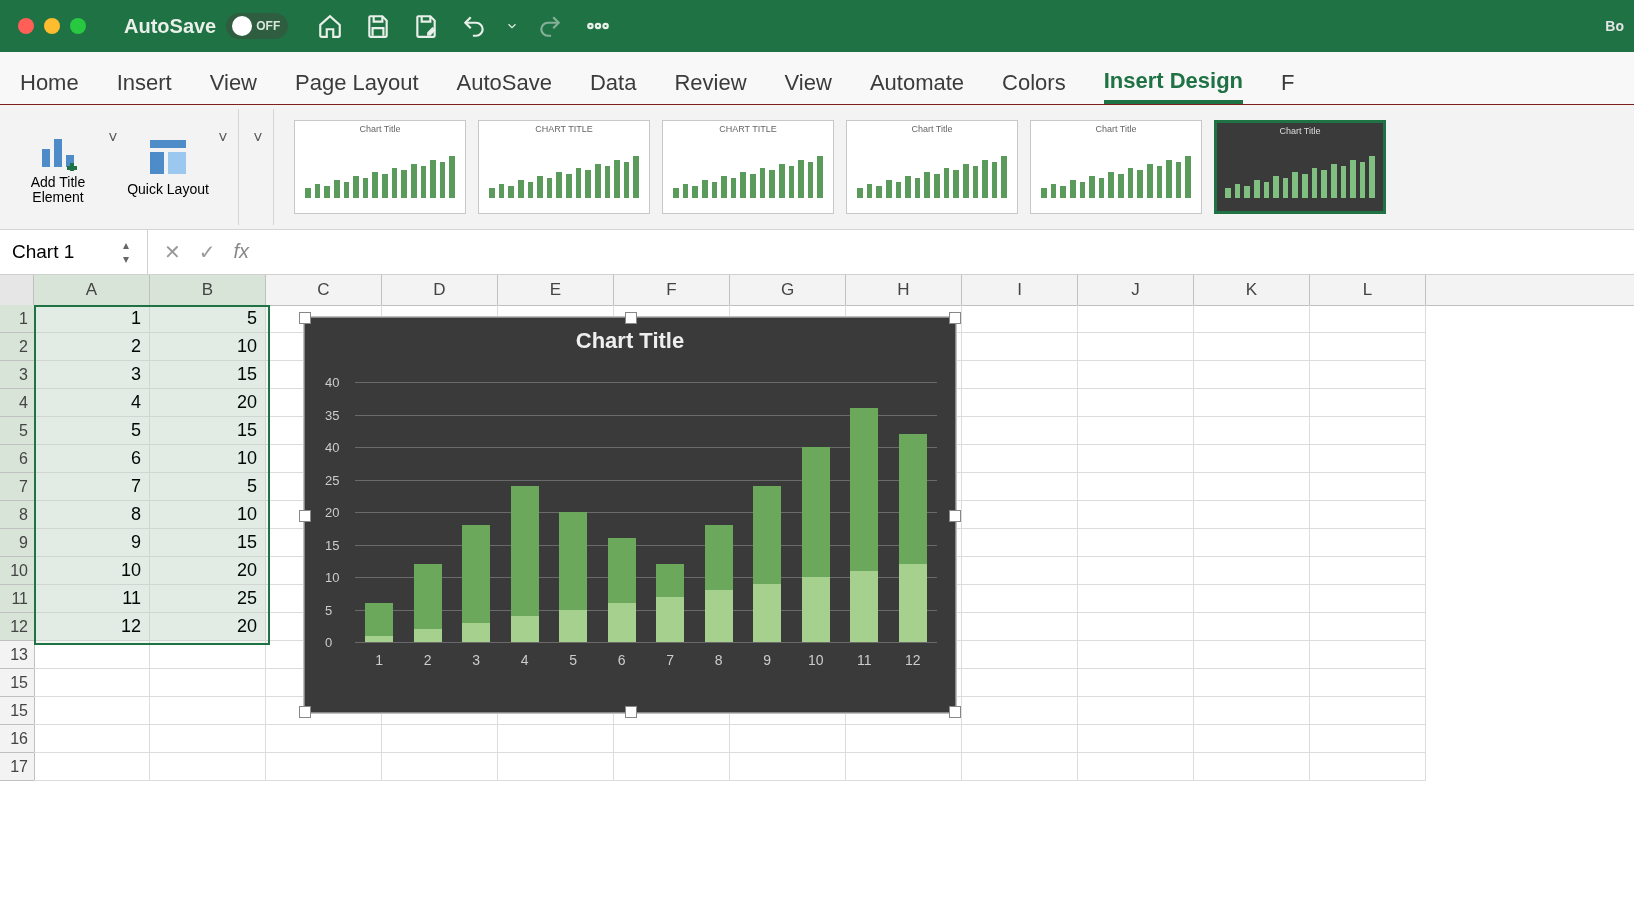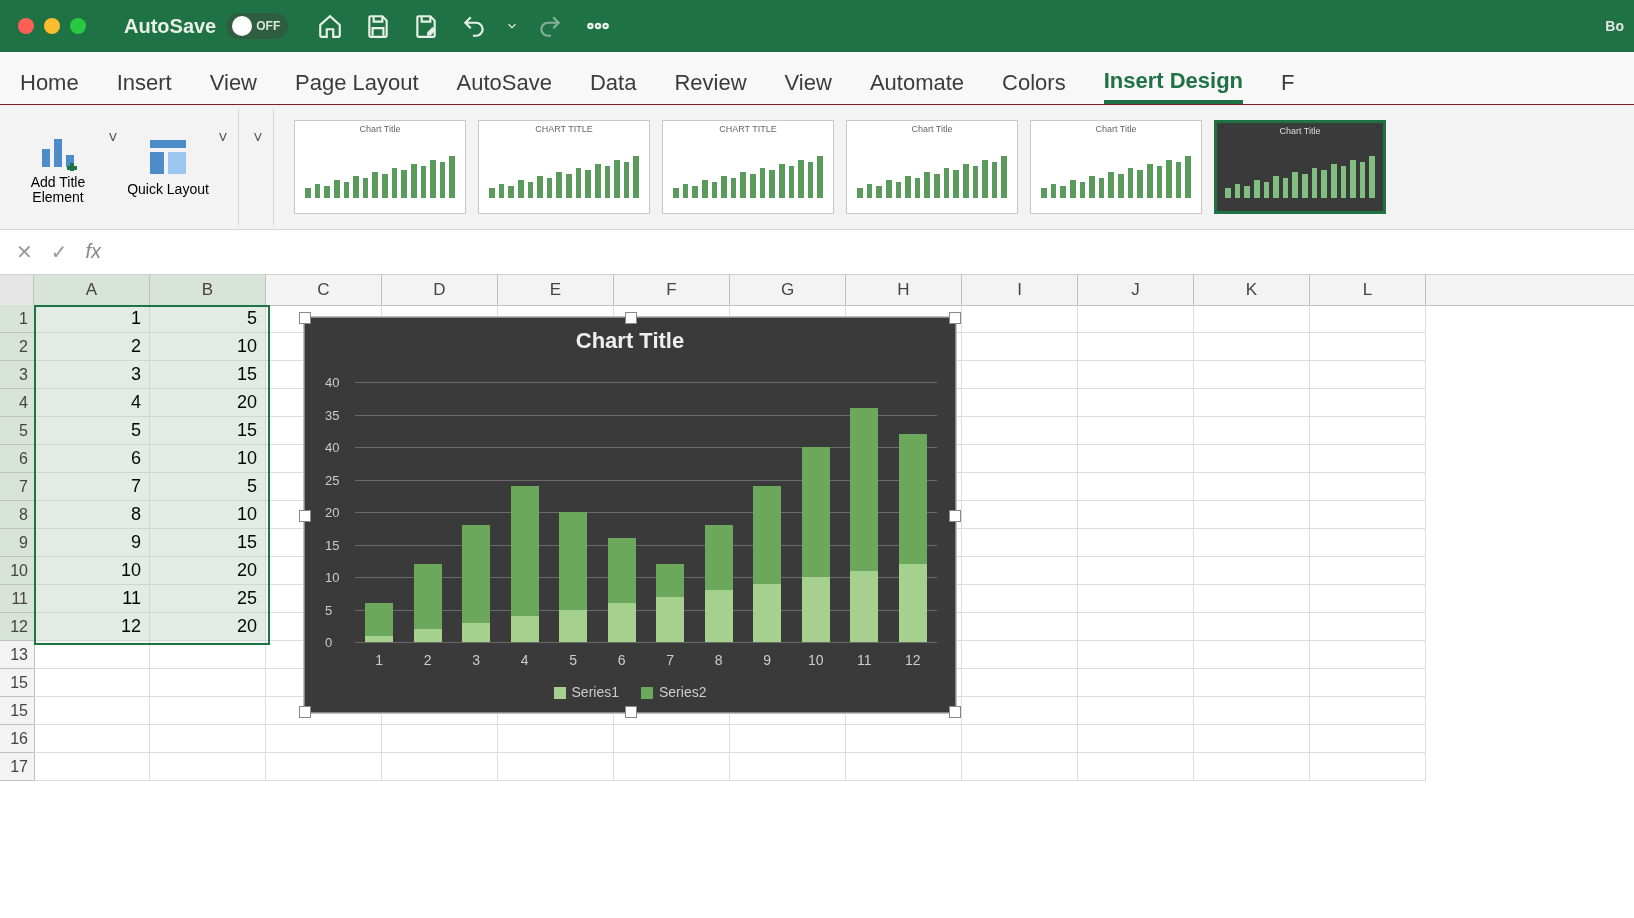--- a/index.html
+++ b/index.html
@@ -610,20 +610,27 @@
             <span style="height: 38px;"></span>
             <span style="height: 36px;"></span>
             <span style="height: 42px;"></span>
           </div>
         </div>
       </div>
   </div>
 </div>
 
 <div class="fbar">
+  <div class="namebox">
+    <span>Chart 1</span>
+    <div class="stepper">
+      <span>▴</span>
+        <span>▾</span>
+    </div>
+  </div>
   <div class="fbar-icons">
     <span>✕</span>
     <span>✓</span>
     <span class="fx">fx</span>
   </div>
   <input class="fbar-input" value="" style="">
 </div>
 
 <div class="gridwrap">
   <div class="col-headers" id="col-headers">
@@ -899,24 +906,20 @@
         <div class="cell w-K"></div>
         <div class="cell w-L"></div>
       </div>
     </div>
 
   <div class="sel-outline" id="sel-outline" style="left: 34px; top: 30px; width: 232px; height: 336px;"></div>
 
   <div class="chart-obj" id="chart-obj">
     <div class="chart-title">Chart Title</div>
     <div class="plot" id="plot"></div>
-    <div class="legend">
-      <span><span class="sw1"></span><span>Series1</span></span>
-      <span><span class="sw2"></span><span>Series2</span></span>
-    </div>
     <div class="chart-handle nw"></div>
     <div class="chart-handle n"></div>
     <div class="chart-handle ne"></div>
     <div class="chart-handle e"></div>
     <div class="chart-handle se"></div>
     <div class="chart-handle s"></div>
     <div class="chart-handle sw"></div>
     <div class="chart-handle w"></div>
   <div class="gridline" style="top: 324px;"></div>
       <div class="ylabel" style="top: 324px;">0</div>

